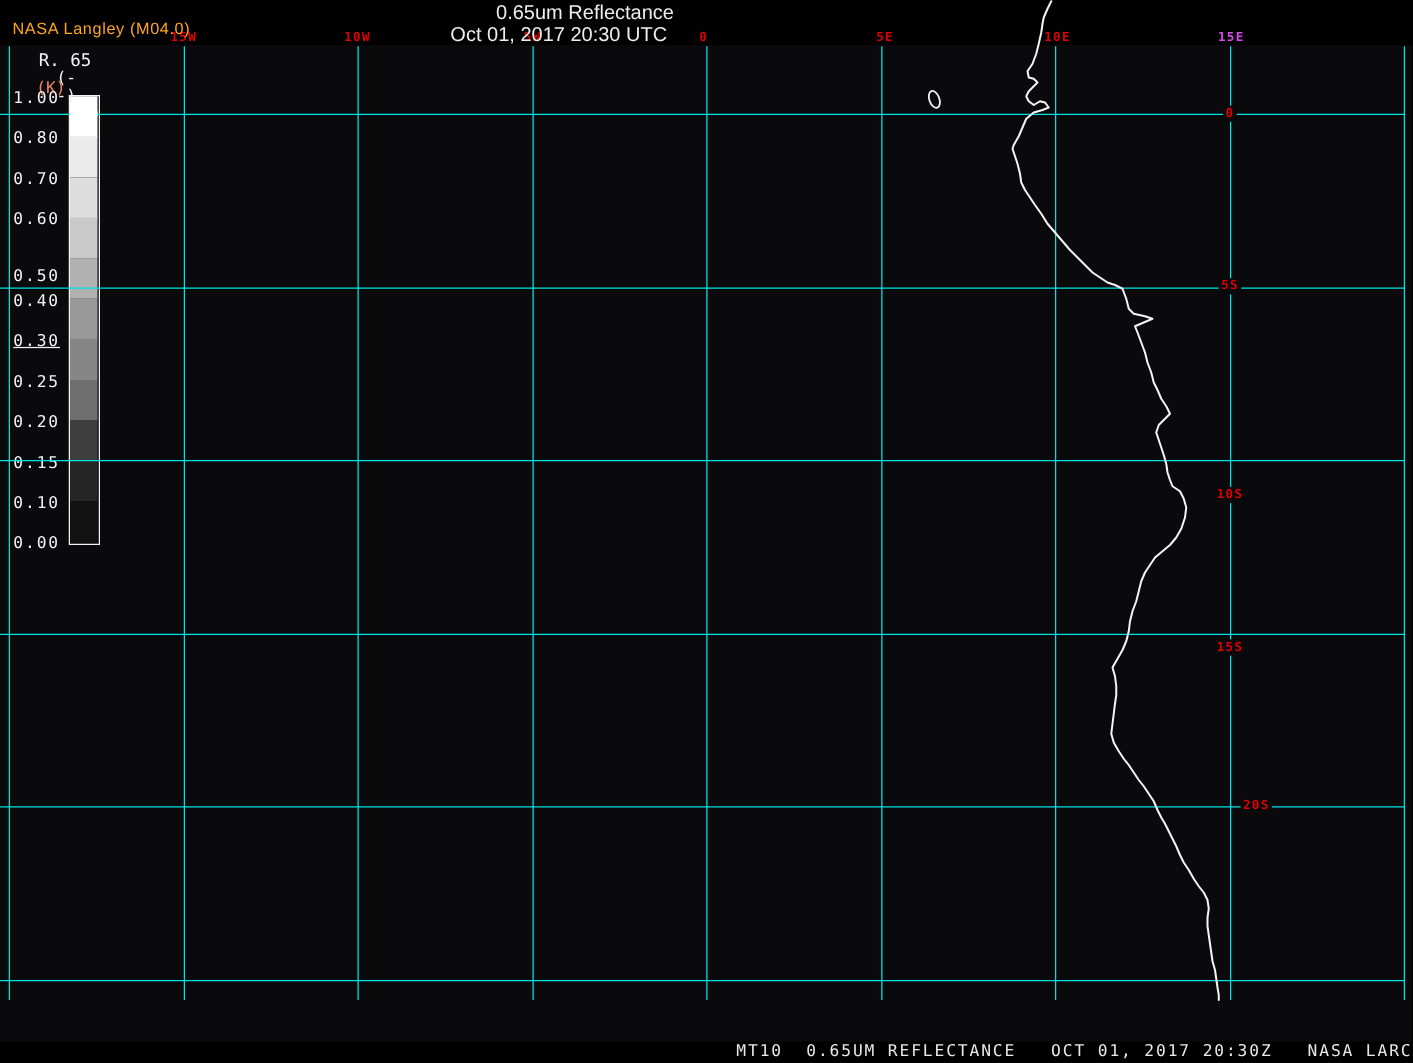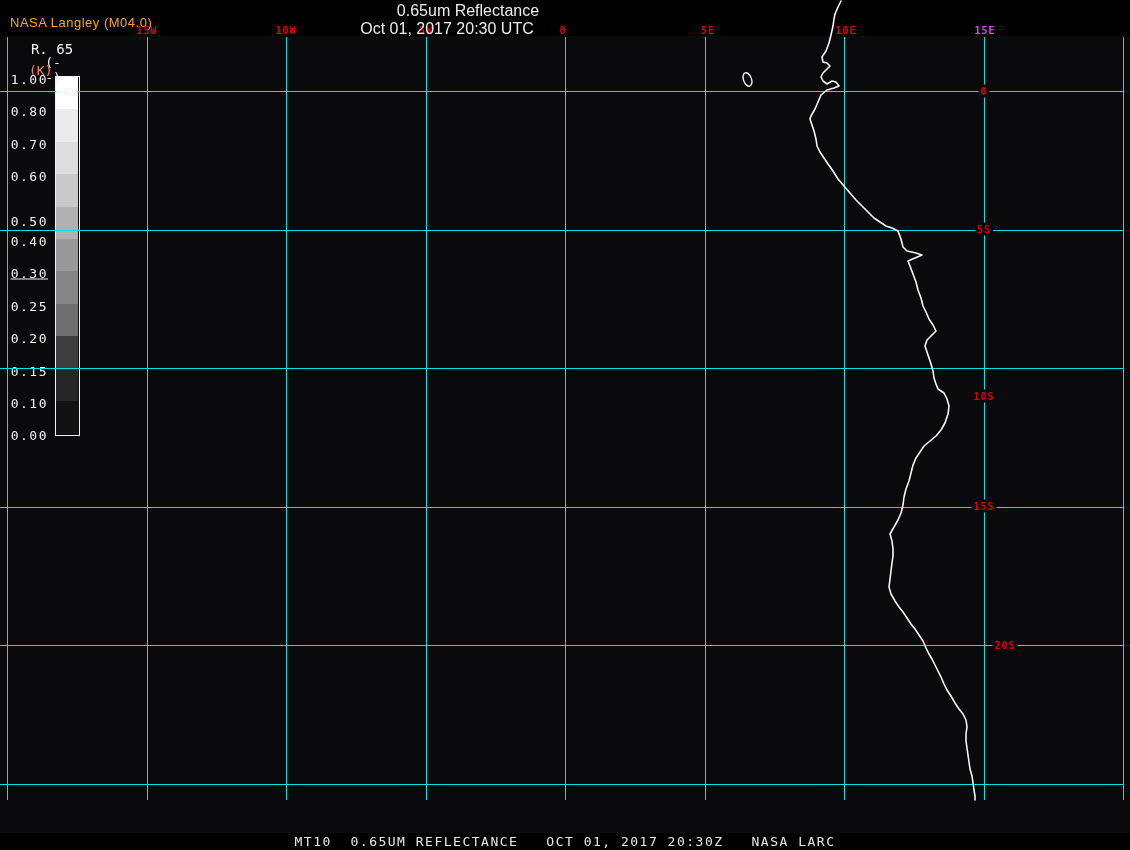--- a/index.html
+++ b/index.html
@@ -27,21 +27,21 @@
   .cb-title{position:absolute;left:52px;top:41px;transform:translateX(-50%);
     font-family:"DejaVu Sans Mono",monospace;font-size:14px;color:#f2f2f2;z-index:6;white-space:pre;}
   .cb-units{position:absolute;left:53px;top:55px;transform:translateX(-50%);
     font-family:"DejaVu Sans Mono",monospace;font-size:13px;color:#f2f2f2;z-index:6;}
   .cb-units-k{position:absolute;left:29px;top:63px;
     font-family:"DejaVu Sans Mono",monospace;font-size:13px;color:#f28468;z-index:6;}
   .cb-tick{position:absolute;left:6px;width:42px;text-align:right;transform:translateY(-50%);
     font-family:"DejaVu Sans Mono",monospace;font-size:13px;color:#f2f2f2;z-index:6;letter-spacing:1.5px;}
   #equator-patch{position:absolute;left:56px;top:89px;width:22px;height:4px;background:#ffffff;z-index:4;}
   .statusbar{
-    position:absolute;left:0;top:834px;width:1130px;text-align:center;
+    position:absolute;left:0;top:834px;width:1130px;text-align:right;
     font-family:"DejaVu Sans Mono",monospace;font-size:13px;color:#e8e8e8;
     letter-spacing:1.5px;white-space:pre;z-index:7;
   }
 </style>
 </head>
 <body>
 
 <div id="stage">
   <div id="map-bg"></div>
 
@@ -111,18 +111,18 @@
       <div class="lonlab" style="left: 147px; top: 30px; color: rgb(225, 0, 0);">15W</div>
       <div class="lonlab" style="left: 286px; top: 30px; color: rgb(225, 0, 0);">10W</div>
       <div class="lonlab" style="left: 426px; top: 30px; color: rgb(225, 0, 0);">5W</div>
       <div class="lonlab" style="left: 563px; top: 30px; color: rgb(225, 0, 0);">0</div>
       <div class="lonlab" style="left: 708px; top: 30px; color: rgb(225, 0, 0);">5E</div>
       <div class="lonlab" style="left: 846px; top: 30px; color: rgb(225, 0, 0);">10E</div>
       <div class="lonlab" style="left: 985px; top: 30px; color: #d946ef;">15E</div>
       <div class="latlab" style="left: 984px; top: 91px; color: rgb(225, 0, 0);">0</div>
       <div class="latlab" style="left: 984px; top: 229px; color: rgb(225, 0, 0);">5S</div>
       <div class="latlab" style="left: 984px; top: 368px; color: rgb(225, 0, 0); margin-top: 28px;">10S</div>
-      <div class="latlab" style="left: 984px; top: 506px; color: rgb(225, 0, 0);">15S</div>
+      <div class="latlab" style="left: 984px; top: 518px; color: rgb(225, 0, 0);">15S</div>
       <div class="latlab" style="left: 1005px; top: 645px; color: rgb(225, 0, 0);">20S</div>
     </div>
 
   <div class="statusbar">MT10  0.65UM REFLECTANCE   OCT 01, 2017 20:30Z   NASA LARC</div>
 </div>
 
 </body></html>

